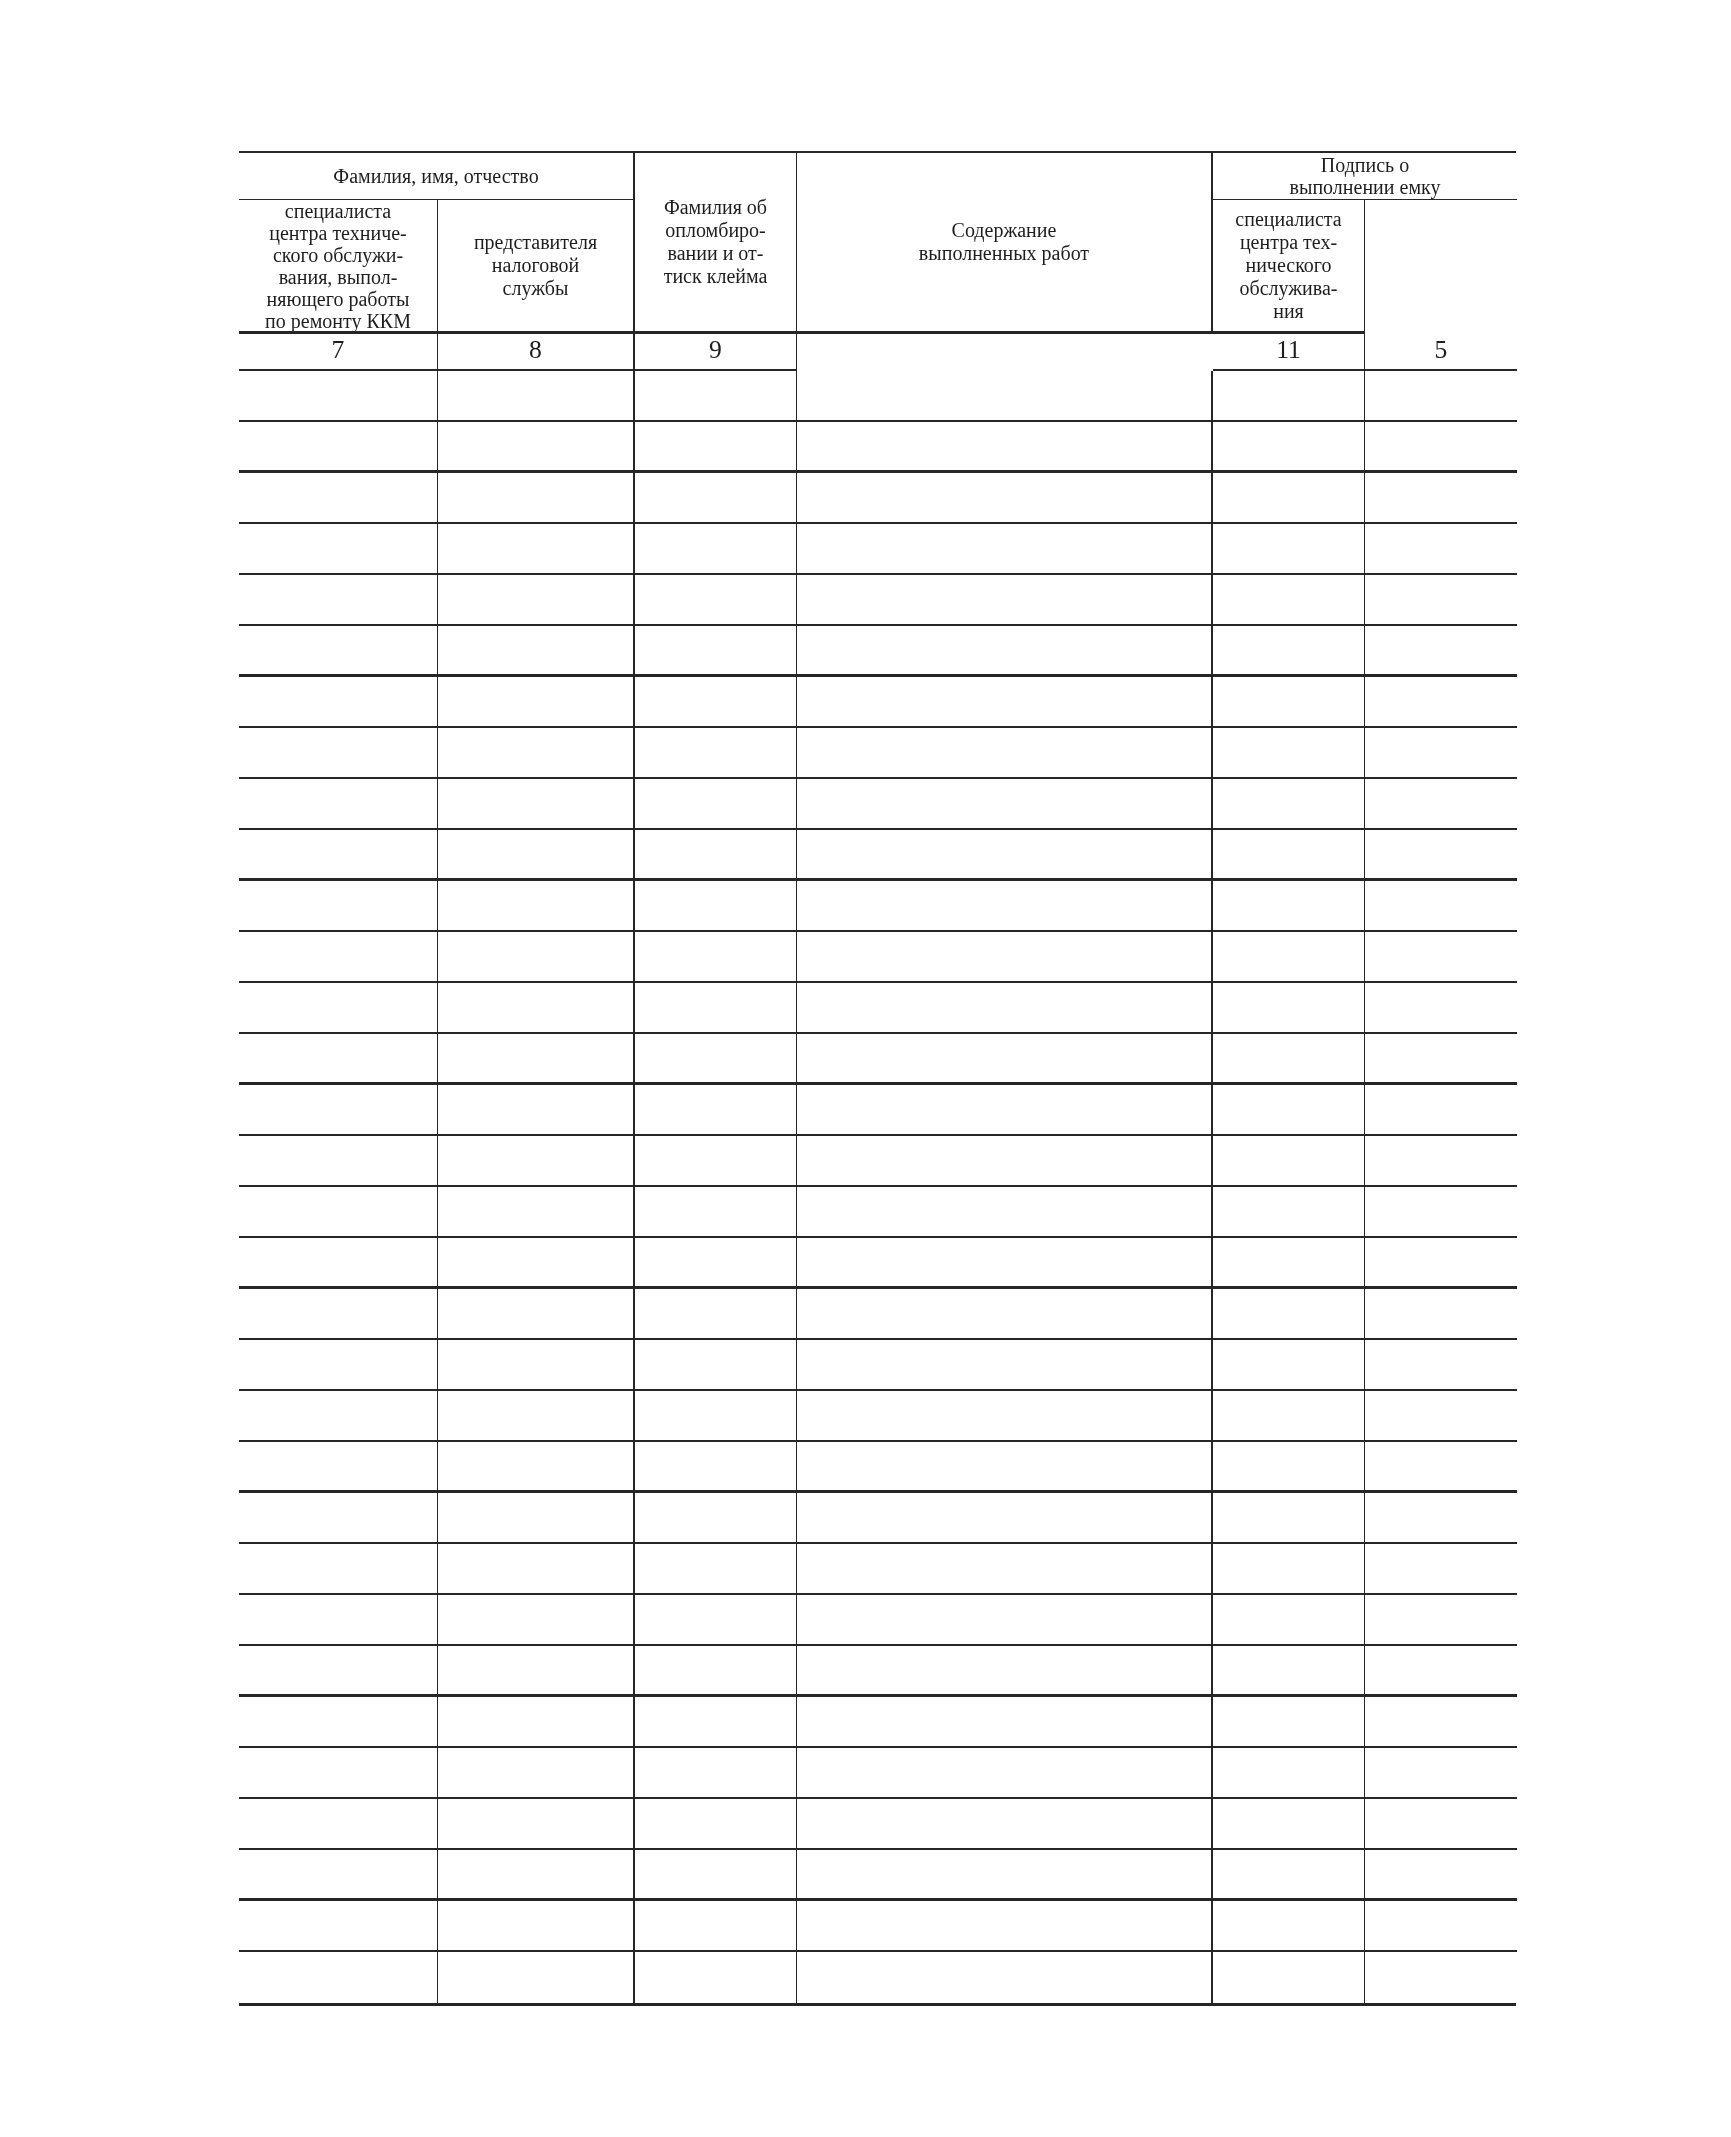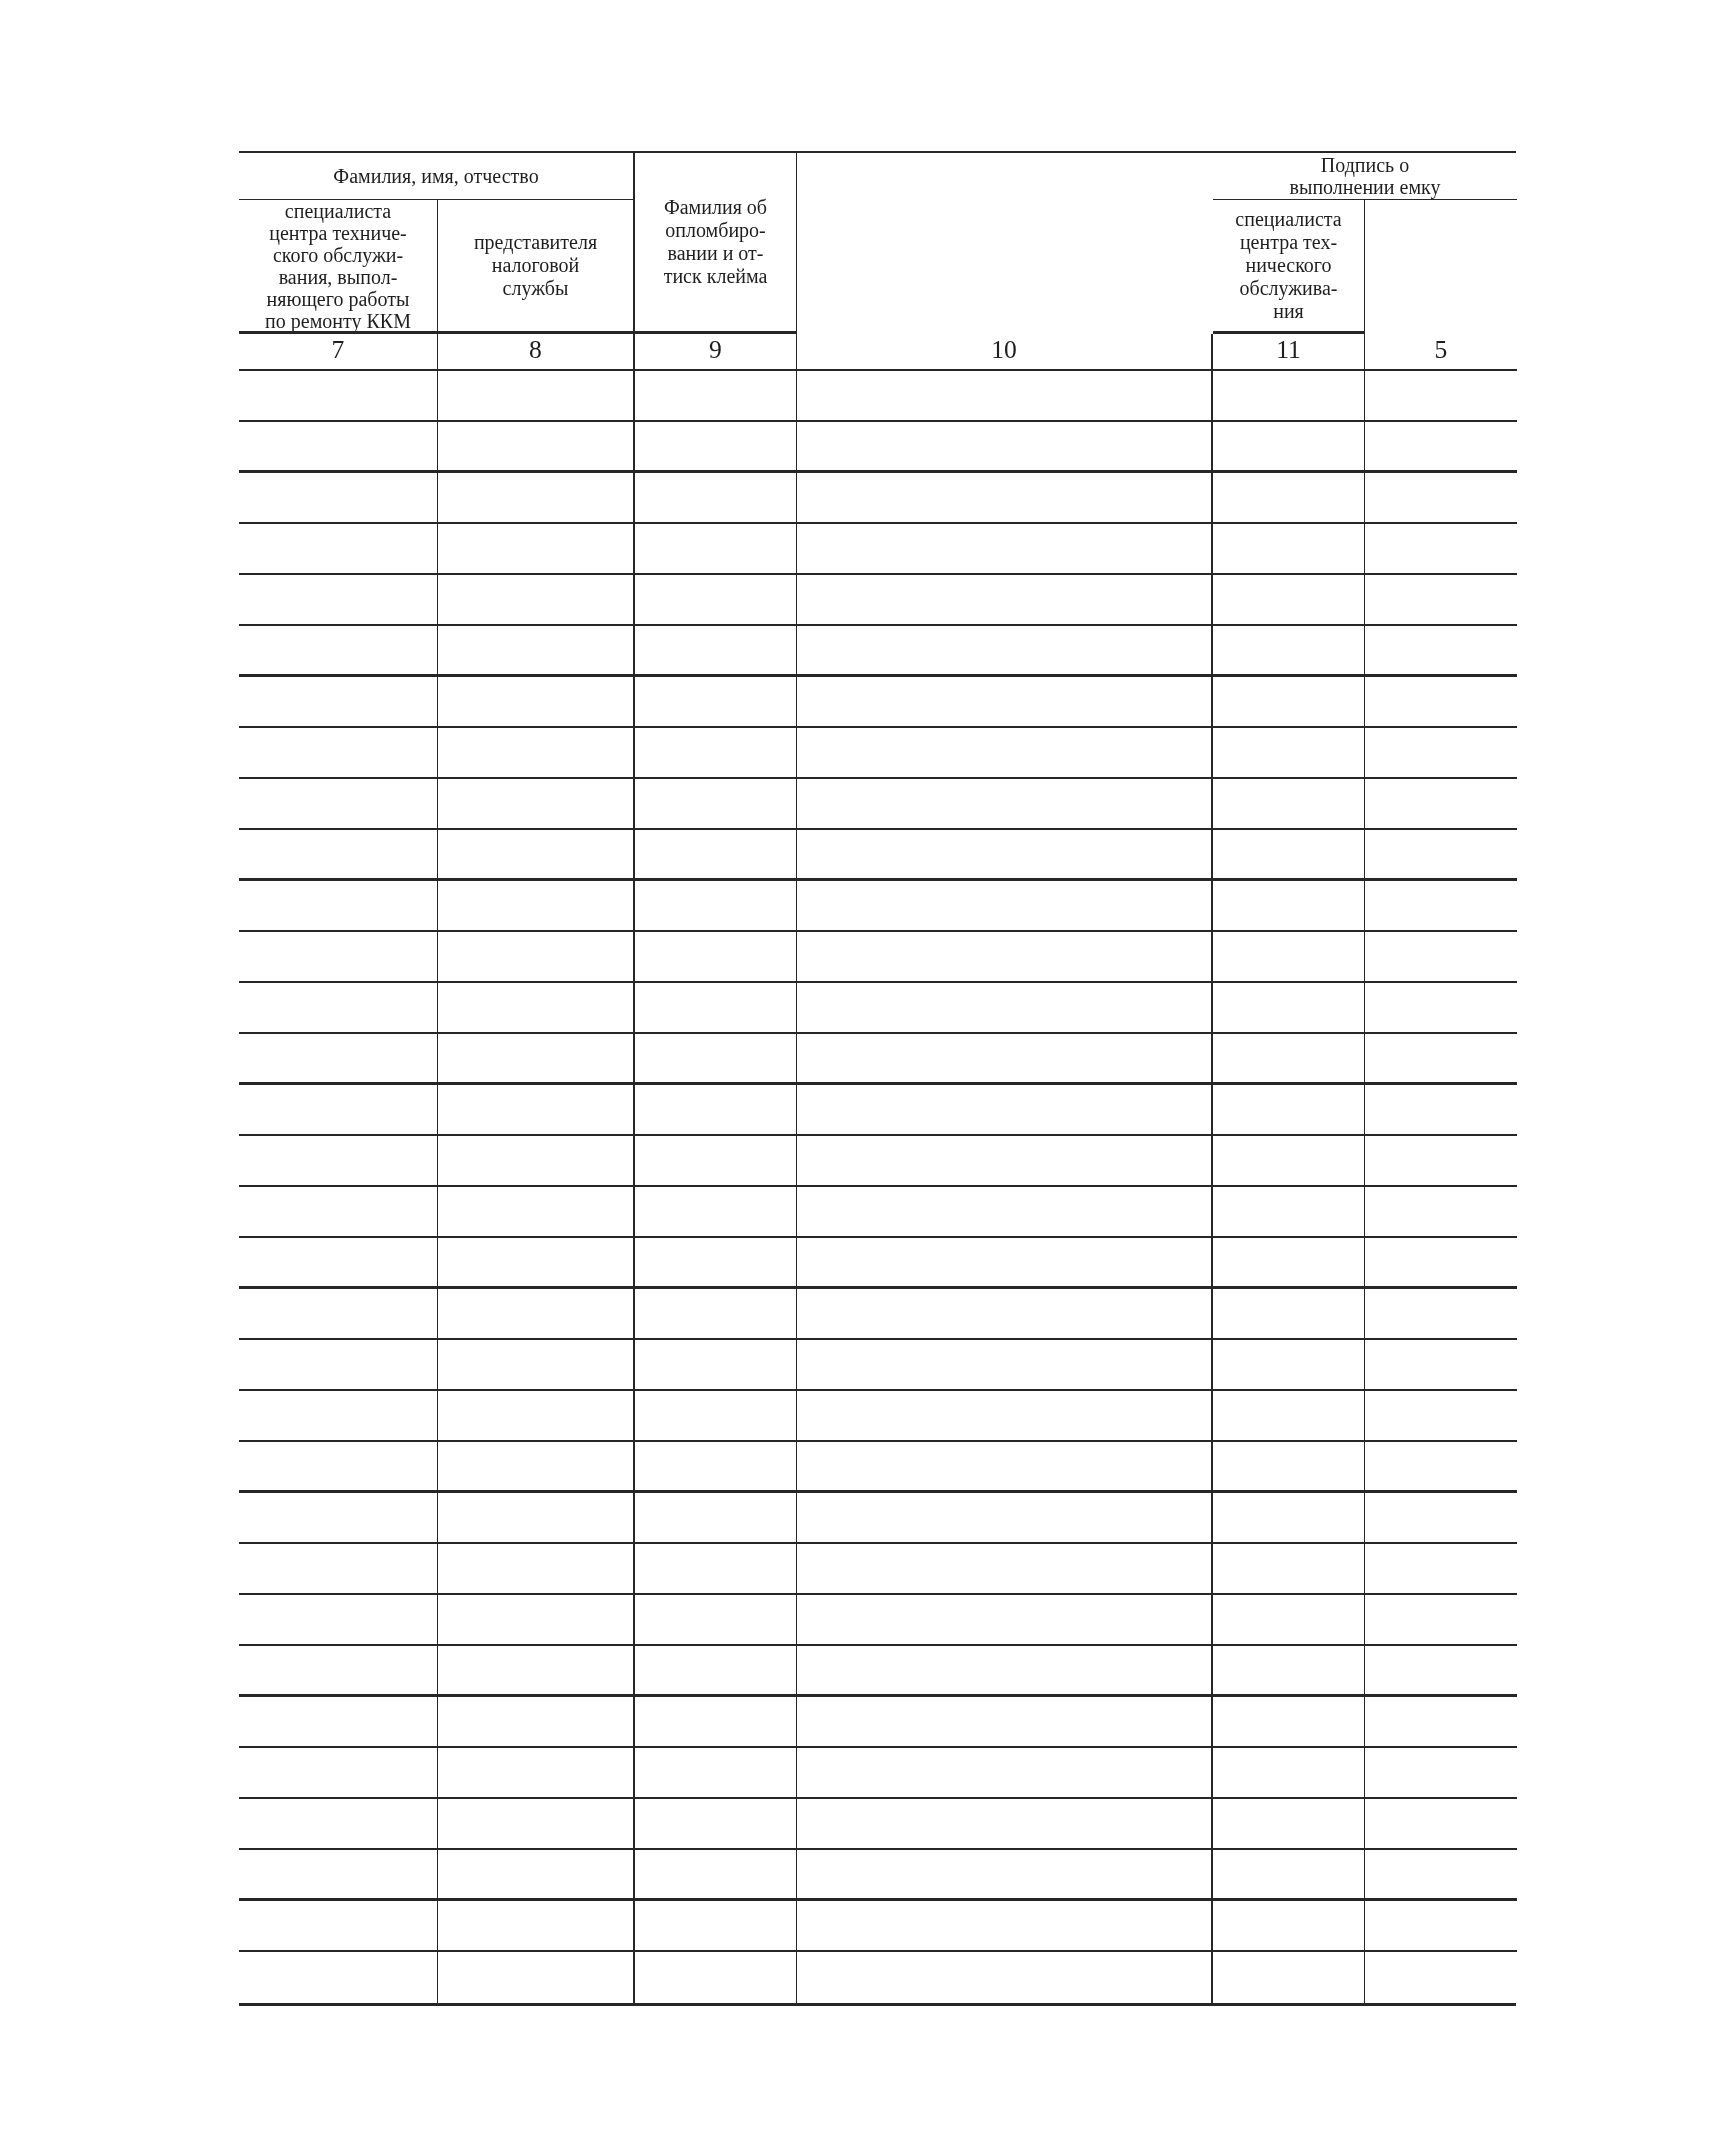--- a/index.html
+++ b/index.html
@@ -68,20 +68,22 @@
 <div class="page">
   <div class="log-table">
 
     <div class="cell hdr hb-group vr-thick" style="grid-area: 1 / 1 / 2 / 3;">Фамилия, имя, отчество</div>
 
     <div class="cell hdr hb-sub vr-thin" style="grid-area: 1 / 3 / 3 / 4;">Фамилия об
 опломбиро-
 вании и от-
 тиск клейма</div>
 
+    <div class="cell hdr hb-sub vr-thick" style="grid-area: 1 / 4 / 3 / 5;">Содержание
+выполненных работ</div>
 
     <div class="cell hdr hdr-tight hb-group vr-none" style="grid-area: 1 / 5 / 2 / 7;">Подпись о
 выполнении емку</div>
 
     <div class="cell hdr hdr-tight hb-sub vr-thin" style="grid-area: 2 / 1 / 3 / 2;">специалиста
 центра техниче-
 ского обслужи-
 вания, выпол-
 няющего работы
 по ремонту ККМ</div>
@@ -93,21 +95,20 @@
     <div class="cell hdr hb-sub vr-thin" style="grid-area: 2 / 5 / 3 / 6;">специалиста
 центра тех-
 нического
 обслужива-
 ния</div>
 
 
   <div class="cell num hb-num vr-thin" style="grid-area: 3 / 1 / 4 / 2;">7</div>
       <div class="cell num hb-num vr-thick" style="grid-area: 3 / 2 / 4 / 3;">8</div>
       <div class="cell num hb-num vr-thin" style="grid-area: 3 / 3 / 4 / 4;">9</div>
-      <div class="cell num hb-num vr-thick" style="grid-area: 3 / 4 / 4 / 5;">10</div>
       <div class="cell num hb-num vr-thin" style="grid-area: 3 / 5 / 4 / 6;">11</div>
       <div class="cell num hb-num vr-none" style="grid-area: 3 / 6 / 4 / 7;">5</div>
       <div class="cell hb-row vr-thin" style="grid-area: 4 / 1 / 5 / 2;"></div>
       <div class="cell hb-row vr-thick" style="grid-area: 4 / 2 / 5 / 3;"></div>
       <div class="cell hb-row vr-thin" style="grid-area: 4 / 3 / 5 / 4;"></div>
       <div class="cell hb-row vr-thick" style="grid-area: 4 / 4 / 5 / 5;"></div>
       <div class="cell hb-row vr-thin" style="grid-area: 4 / 5 / 5 / 6;"></div>
       <div class="cell hb-row vr-none" style="grid-area: 4 / 6 / 5 / 7;"></div>
       <div class="cell hb-row-hv vr-thin" style="grid-area: 5 / 1 / 6 / 2;"></div>
       <div class="cell hb-row-hv vr-thick" style="grid-area: 5 / 2 / 6 / 3;"></div>

